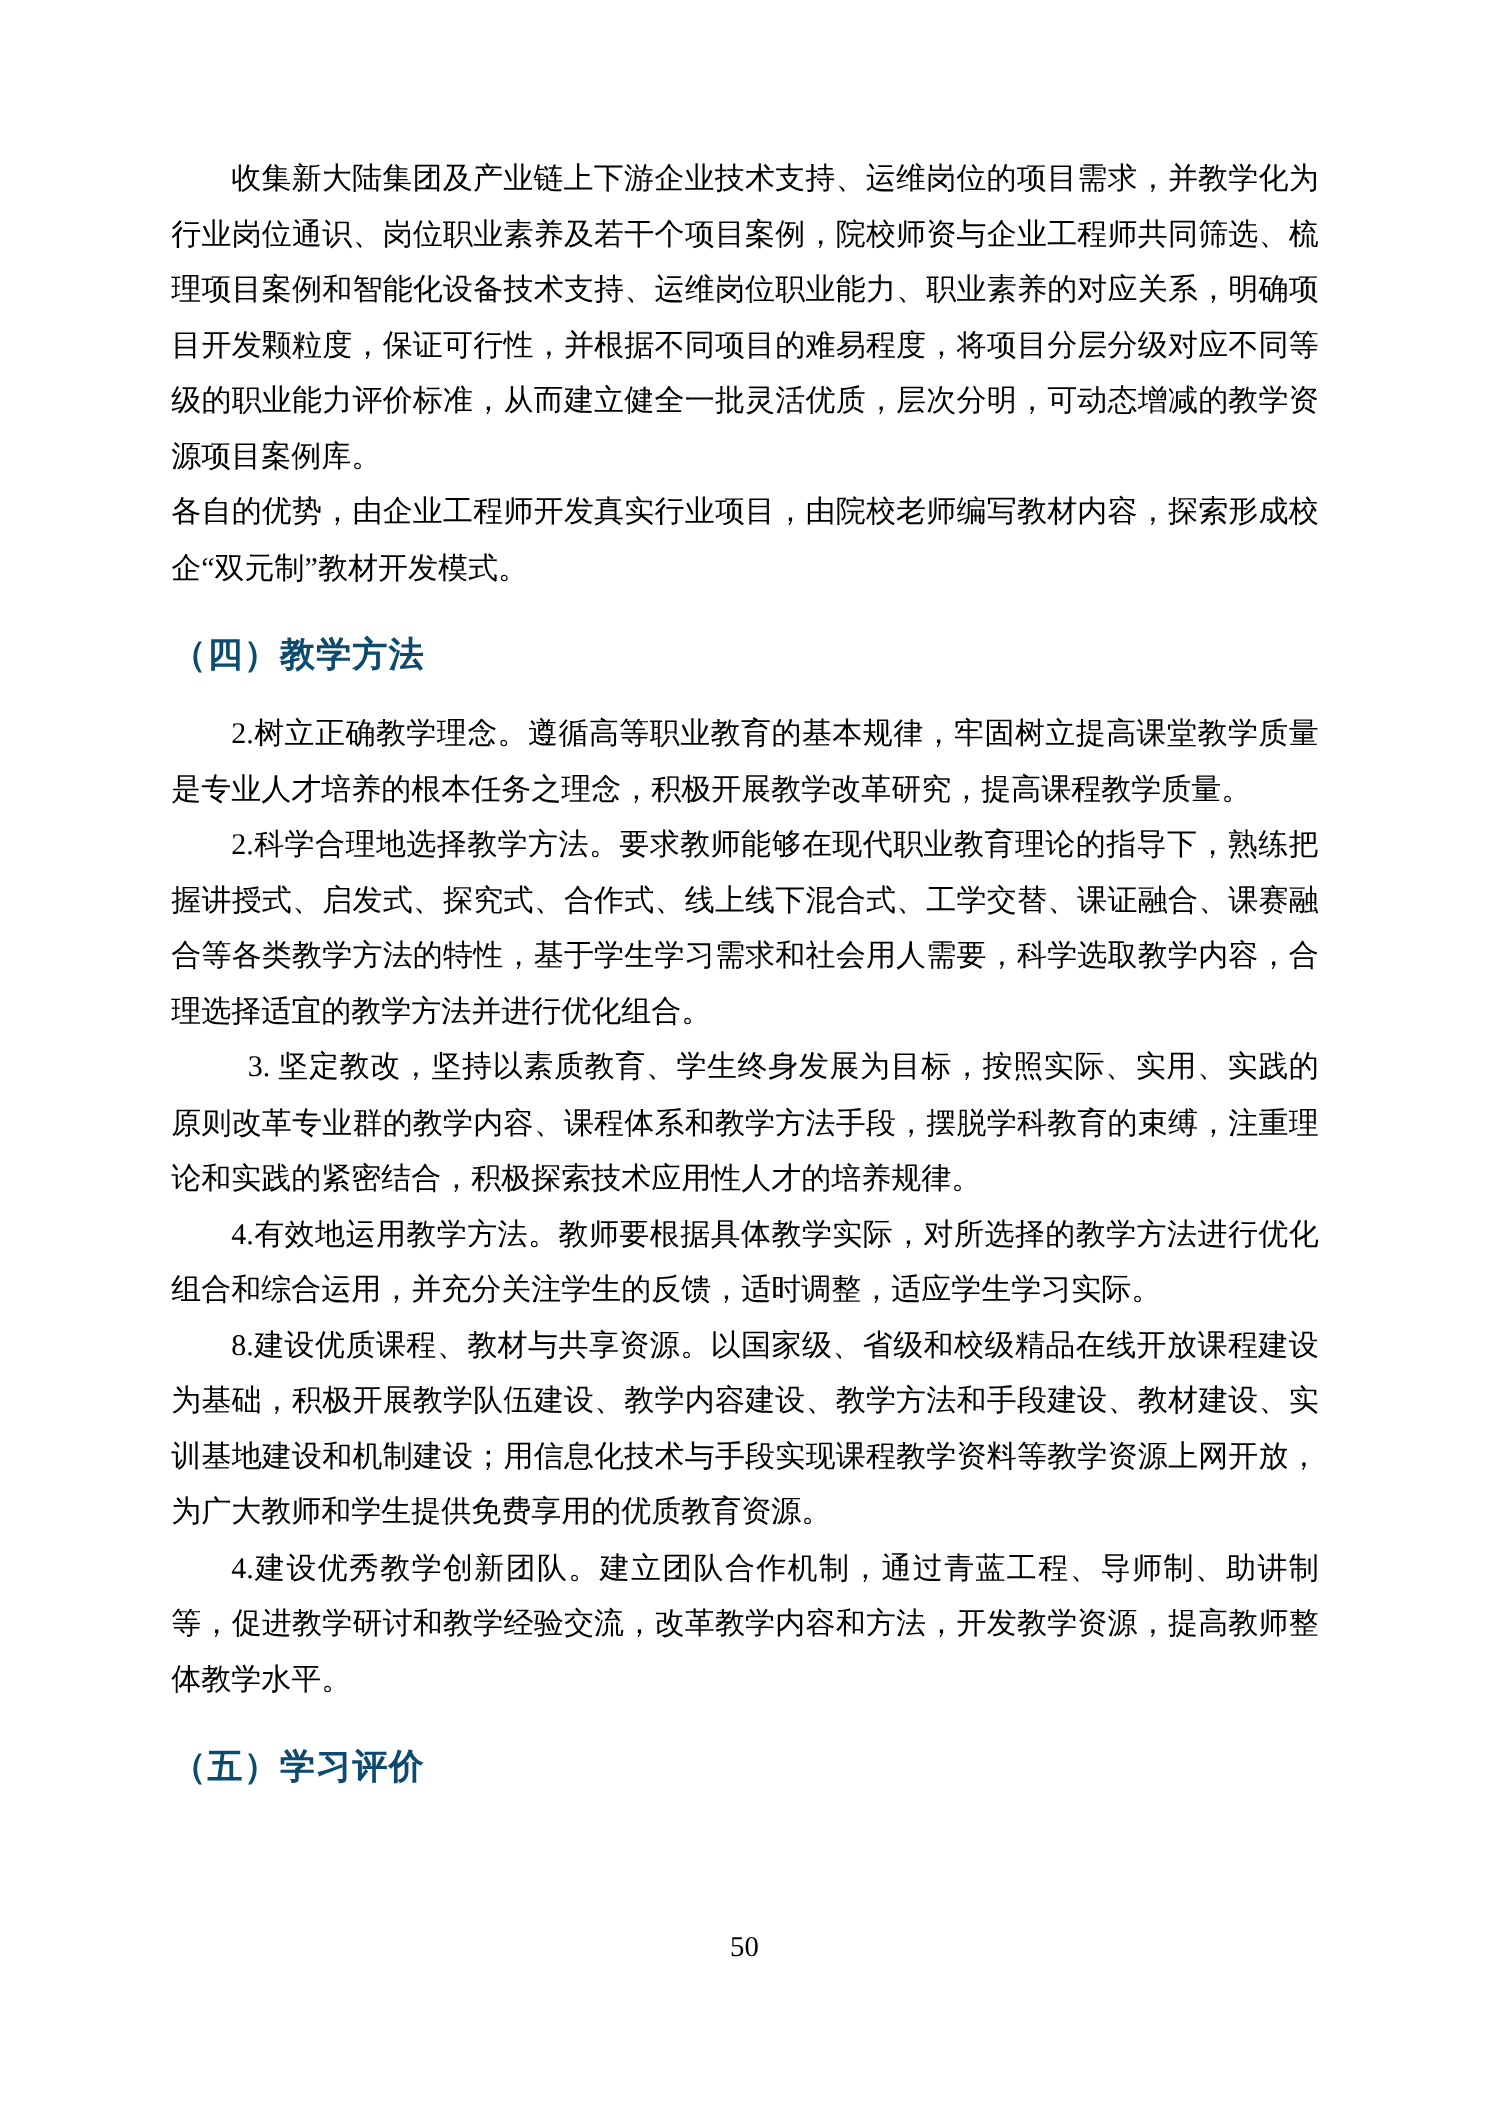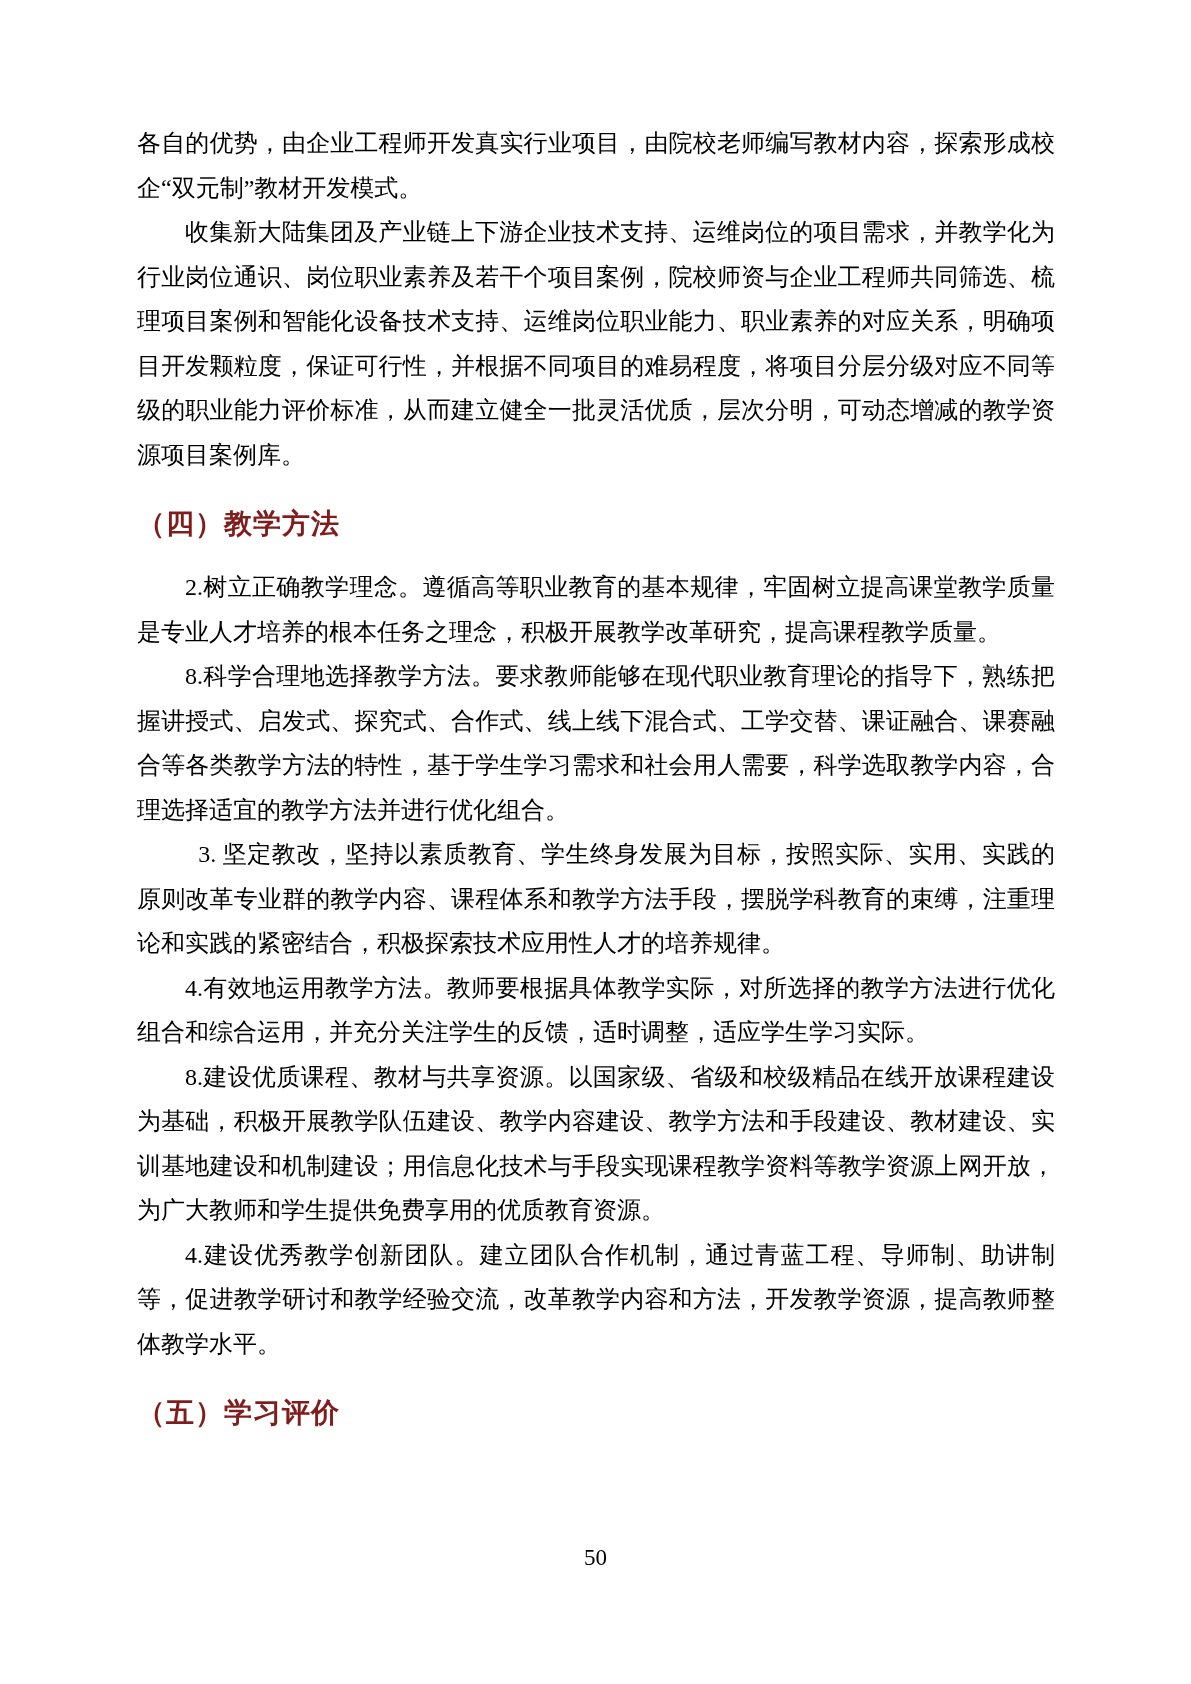--- a/index.html
+++ b/index.html
@@ -37,49 +37,49 @@
   }
   p.indent-wide {
     text-indent: 2.55em;
   }
   h2.section {
     margin: 27px 0 21px 0;
     font-family: "Liberation Sans", "DejaVu Sans", sans-serif;
     font-weight: bold;
     font-size: 28px;
     line-height: 40px;
-    color: #7f1d1d;
+    color: #0c4a6e;
     letter-spacing: 1px;
   }
   .page-number {
     position: absolute;
     left: 0;
     width: 100%;
     top: 1543px;
     text-align: center;
     font-size: 23px;
     line-height: 30px;
     font-family: "Liberation Serif", "DejaVu Serif", serif;
   }
 </style>
 </head>
 <body>
 
 <div class="page">
   <div class="content">
 
+    <p class="body">收集新大陆集团及产业链上下游企业技术支持、运维岗位的项目需求，并教学化为行业岗位通识、岗位职业素养及若干个项目案例，院校师资与企业工程师共同筛选、梳理项目案例和智能化设备技术支持、运维岗位职业能力、职业素养的对应关系，明确项目开发颗粒度，保证可行性，并根据不同项目的难易程度，将项目分层分级对应不同等级的职业能力评价标准，从而建立健全一批灵活优质，层次分明，可动态增减的教学资源项目案例库。</p>
+
     <p class="body noindent">各自的优势，由企业工程师开发真实行业项目，由院校老师编写教材内容，探索形成校企“双元制”教材开发模式。</p>
-
-    <p class="body">收集新大陆集团及产业链上下游企业技术支持、运维岗位的项目需求，并教学化为行业岗位通识、岗位职业素养及若干个项目案例，院校师资与企业工程师共同筛选、梳理项目案例和智能化设备技术支持、运维岗位职业能力、职业素养的对应关系，明确项目开发颗粒度，保证可行性，并根据不同项目的难易程度，将项目分层分级对应不同等级的职业能力评价标准，从而建立健全一批灵活优质，层次分明，可动态增减的教学资源项目案例库。</p>
 
     <h2 class="section">（四）教学方法</h2>
 
     <p class="body">2.树立正确教学理念。遵循高等职业教育的基本规律，牢固树立提高课堂教学质量是专业人才培养的根本任务之理念，积极开展教学改革研究，提高课程教学质量。</p>
 
-    <p class="body">8.科学合理地选择教学方法。要求教师能够在现代职业教育理论的指导下，熟练把握讲授式、启发式、探究式、合作式、线上线下混合式、工学交替、课证融合、课赛融合等各类教学方法的特性，基于学生学习需求和社会用人需要，科学选取教学内容，合理选择适宜的教学方法并进行优化组合。</p>
+    <p class="body">2.科学合理地选择教学方法。要求教师能够在现代职业教育理论的指导下，熟练把握讲授式、启发式、探究式、合作式、线上线下混合式、工学交替、课证融合、课赛融合等各类教学方法的特性，基于学生学习需求和社会用人需要，科学选取教学内容，合理选择适宜的教学方法并进行优化组合。</p>
 
     <p class="body indent-wide">3. 坚定教改，坚持以素质教育、学生终身发展为目标，按照实际、实用、实践的原则改革专业群的教学内容、课程体系和教学方法手段，摆脱学科教育的束缚，注重理论和实践的紧密结合，积极探索技术应用性人才的培养规律。</p>
 
     <p class="body">4.有效地运用教学方法。教师要根据具体教学实际，对所选择的教学方法进行优化组合和综合运用，并充分关注学生的反馈，适时调整，适应学生学习实际。</p>
 
     <p class="body">8.建设优质课程、教材与共享资源。以国家级、省级和校级精品在线开放课程建设为基础，积极开展教学队伍建设、教学内容建设、教学方法和手段建设、教材建设、实训基地建设和机制建设；用信息化技术与手段实现课程教学资料等教学资源上网开放，为广大教师和学生提供免费享用的优质教育资源。</p>
 
     <p class="body">4.建设优秀教学创新团队。建立团队合作机制，通过青蓝工程、导师制、助讲制等，促进教学研讨和教学经验交流，改革教学内容和方法，开发教学资源，提高教师整体教学水平。</p>
 
     <h2 class="section">（五）学习评价</h2>

